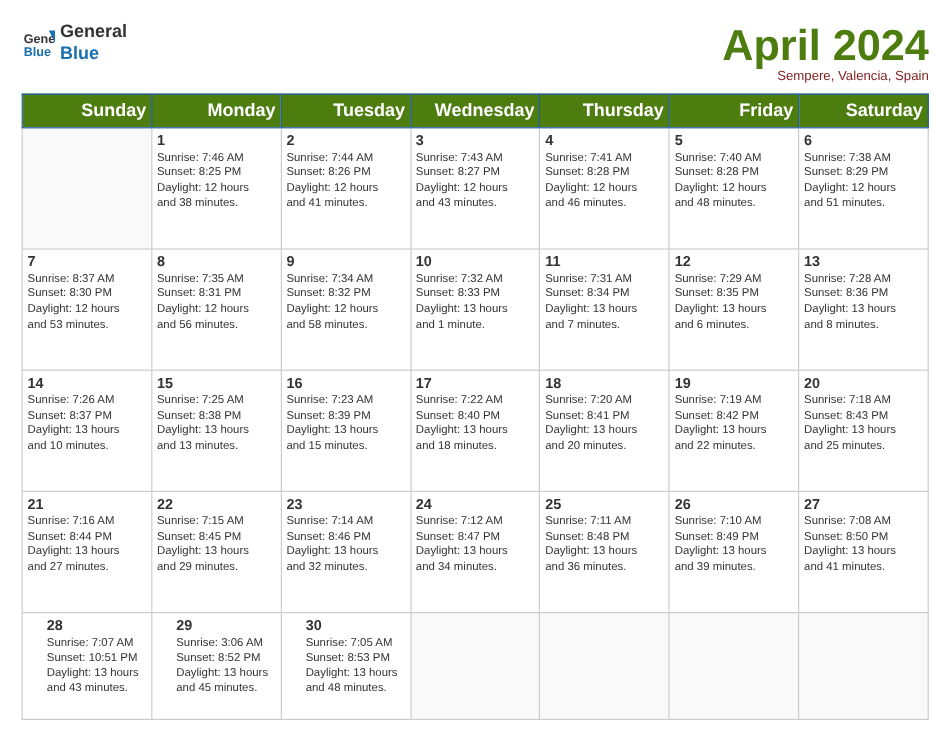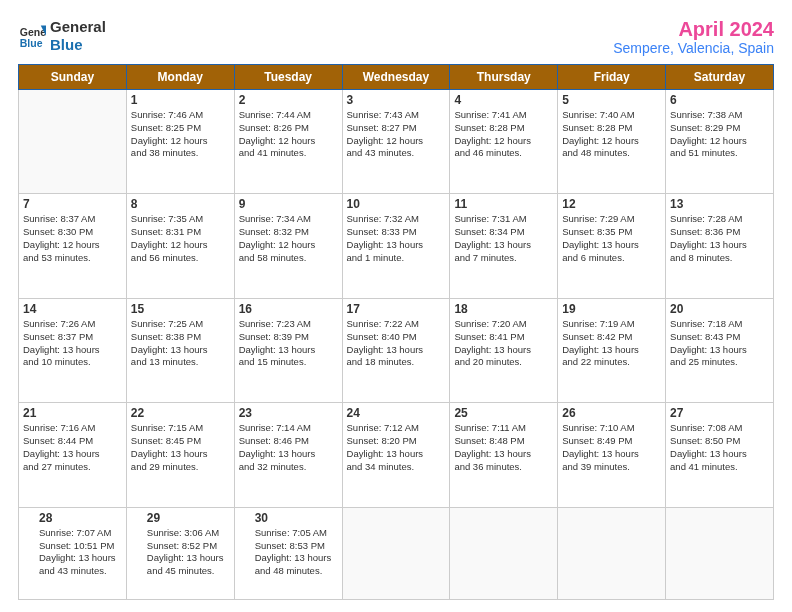--- a/index.html
+++ b/index.html
@@ -29,43 +29,43 @@
       gap: 4px;
     }
     .logo-icon {
       width: 28px;
       height: 28px;
     }
     .title-block {
       text-align: right;
     }
     .month-title {
-      font-size: 20px;
+      font-size: 36px;
       font-weight: bold;
-      color: #ec4899;
+      color: #4d7c0f;
       line-height: 1.1;
     }
     .location {
-      font-size: 14px;
-      color: #3b82f6;
+      font-size: 11px;
+      color: #7f1d1d;
     }
     .calendar {
       flex: 1;
       border: 1px solid #ccc;
       border-collapse: collapse;
       width: 100%;
       table-layout: fixed;
     }
     .calendar th {
-      background-color: #a16207;
+      background-color: #4d7c0f;
       color: #fff;
-      font-size: 12px;
+      font-size: 15px;
       font-weight: bold;
       padding: 5px 4px;
-      text-align: center;
+      text-align: right;
       border: 1px solid #2060a8;
     }
     .calendar td {
       border: 1px solid #ccc;
       vertical-align: top;
       padding: 3px 4px;
       font-size: 10px;
       color: #333;
       height: 85px;
     }
@@ -288,21 +288,21 @@
           <td>
             <span class="day-num">23</span>
             <span class="cell-line">Sunrise: 7:14 AM</span>
             <span class="cell-line">Sunset: 8:46 PM</span>
             <span class="cell-line">Daylight: 13 hours</span>
             <span class="cell-line">and 32 minutes.</span>
           </td>
           <td>
             <span class="day-num">24</span>
             <span class="cell-line">Sunrise: 7:12 AM</span>
-            <span class="cell-line">Sunset: 8:20 PM</span>
+            <span class="cell-line">Sunset: 8:47 PM</span>
             <span class="cell-line">Daylight: 13 hours</span>
             <span class="cell-line">and 34 minutes.</span>
           </td>
           <td>
             <span class="day-num">25</span>
             <span class="cell-line">Sunrise: 7:11 AM</span>
             <span class="cell-line">Sunset: 8:48 PM</span>
             <span class="cell-line">Daylight: 13 hours</span>
             <span class="cell-line">and 36 minutes.</span>
           </td>

